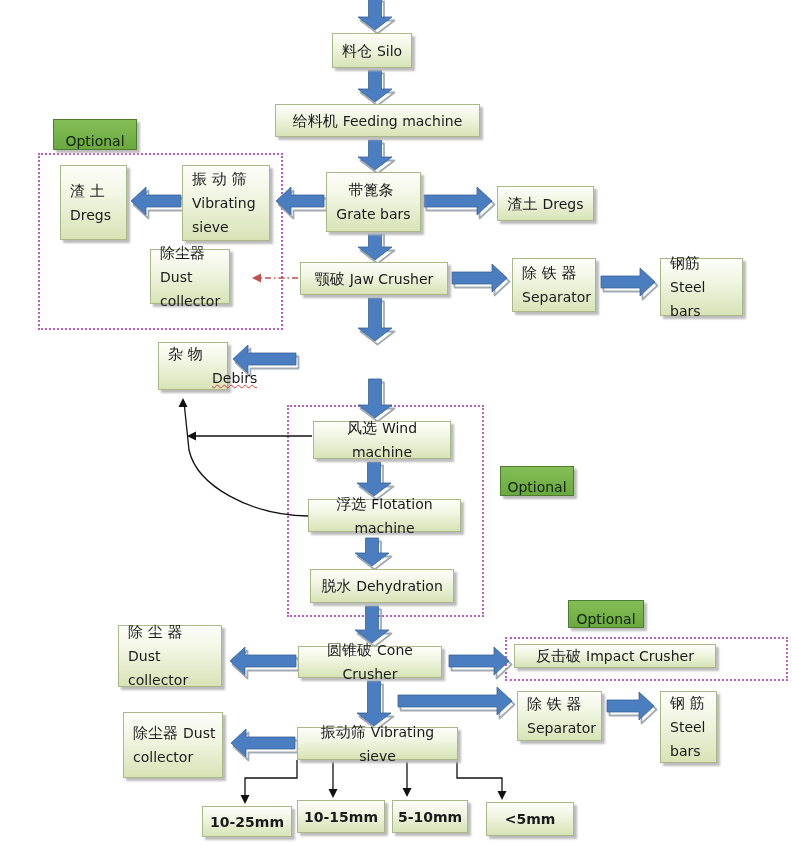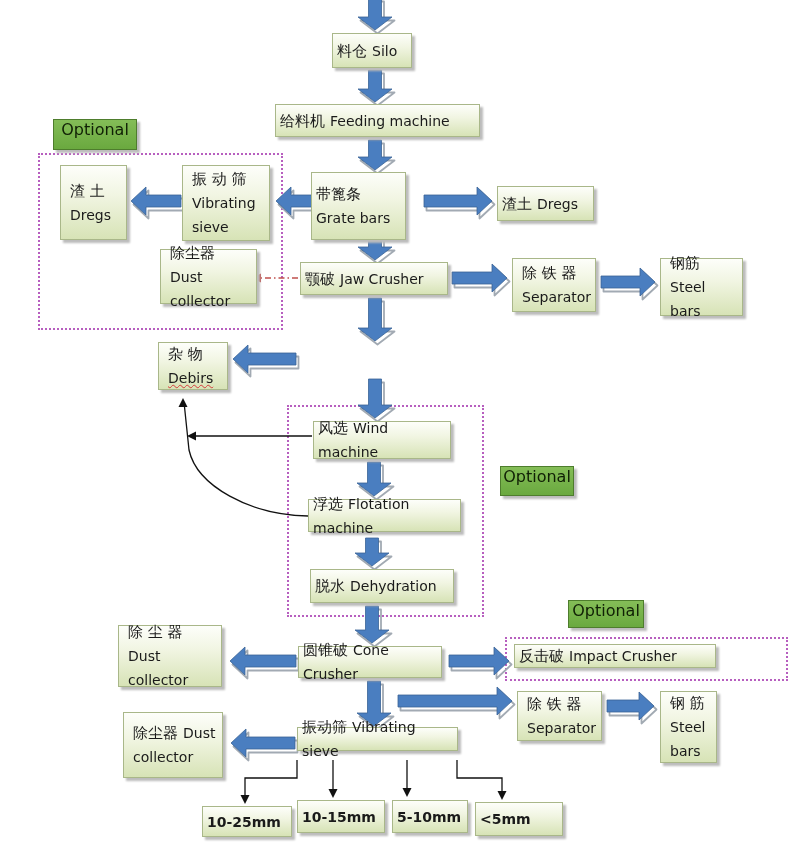--- a/index.html
+++ b/index.html
@@ -8,34 +8,34 @@
     font-family:"DejaVu Sans","Liberation Sans",sans-serif;color:#1a1a1a;
   }
   
   .node{
     position:absolute;z-index:3;box-sizing:border-box;
     background:linear-gradient(180deg,#fdfefa 0%,#f1f5e2 40%,#d7e3b6 100%);
     border:1px solid #a9b789;
     box-shadow:3px 3px 2px #bcbcbc;
     display:flex;align-items:center;
   }
-  .node .txt{width:100%;text-align:left;padding:1px 4px;line-height:1.5;}
+  .node .txt{width:100%;text-align:center;padding:1px 4px;line-height:1.5;}
   .node.left .txt{text-align:left;padding:1px 6px 1px 9px;}
   .zh{font-size:15px;margin-right:5px;}
   .en{font-size:14px;}
   .lbl{font-size:14px;font-weight:bold;}
-  .misspell{text-decoration:underline wavy #d43b3b 1px;}
+  .misspell{text-decoration:underline wavy #d43b3b 1px;margin-left:44px;}
   
   .optional{
     position:absolute;z-index:3;box-sizing:border-box;
     background:linear-gradient(180deg,#84bd57 0%,#6aa93f 100%);
     border:1px solid #4e7d2d;
     box-shadow:3px 3px 2px #bcbcbc;
-    display:flex;align-items:flex-start;justify-content:center;
-    font-size:16px;color:#102005;
+    display:flex;align-items:flex-end;justify-content:center;
+    font-size:14px;color:#102005;
   }
   
   .dotted-rect{
     position:absolute;z-index:1;box-sizing:border-box;
     border:2px dotted #b75fbf;background:transparent;
   }
   
   #connectors{position:absolute;left:0;top:0;z-index:2;pointer-events:none;}
 </style>
 </head>
@@ -173,37 +173,37 @@
     </div>
 
   <div class="node" style="left:332px;top:33px;width:80px;height:35px">
     <div class="txt"><span class="zh">料仓</span><span class="en">Silo</span></div>
     </div>
 
   <div class="node" style="left:275px;top:104px;width:205px;height:33px">
     <div class="txt"><span class="zh">给料机</span><span class="en">Feeding machine</span></div>
     </div>
 
-  <div class="node" style="left:311px;top:172px;width:95px;height:68px">
+  <div class="node" style="left:326px;top:172px;width:95px;height:60px">
     <div class="txt"><span class="zh">带篦条</span><span class="en">Grate bars</span></div>
     </div>
 
   <div class="node" style="left:497px;top:186px;width:97px;height:35px">
     <div class="txt"><span class="zh">渣土</span><span class="en">Dregs</span></div>
     </div>
 
   <div class="node left" style="left:60px;top:165px;width:67px;height:75px">
     <div class="txt"><span class="zh">渣 土</span><span class="en">Dregs</span></div>
     </div>
 
   <div class="node left" style="left:182px;top:165px;width:88px;height:76px">
     <div class="txt"><span class="zh">振 动 筛</span><span class="en">Vibrating sieve</span></div>
     </div>
 
-  <div class="node left" style="left:160px;top:249px;width:97px;height:55px">
+  <div class="node left" style="left:150px;top:249px;width:80px;height:55px">
     <div class="txt"><span class="zh">除尘器</span><span class="en">Dust collector</span></div>
     </div>
 
   <div class="node" style="left:300px;top:262px;width:148px;height:33px">
     <div class="txt"><span class="zh">颚破</span><span class="en">Jaw Crusher</span></div>
     </div>
 
   <div class="node left" style="left:512px;top:258px;width:84px;height:54px">
     <div class="txt"><span class="zh">除 铁 器</span><span class="en">Separator</span></div>
     </div>
@@ -246,30 +246,30 @@
     </div>
 
   <div class="node left" style="left:660px;top:691px;width:57px;height:72px">
     <div class="txt"><span class="zh">钢 筋</span><span class="en">Steel bars</span></div>
     </div>
 
   <div class="node left" style="left:123px;top:712px;width:100px;height:66px">
     <div class="txt"><span class="zh">除尘器</span><span class="en">Dust collector</span></div>
     </div>
 
-  <div class="node" style="left:297px;top:727px;width:161px;height:24px">
+  <div class="node" style="left:297px;top:727px;width:161px;height:33px">
     <div class="txt"><span class="zh">振动筛</span><span class="en">Vibrating sieve</span></div>
     </div>
 
   <div class="node" style="left:202px;top:806px;width:90px;height:31px">
     <div class="txt"><span class="lbl">10-25mm</span></div>
     </div>
   <div class="node" style="left:297px;top:800px;width:88px;height:33px">
     <div class="txt"><span class="lbl">10-15mm</span></div>
     </div>
   <div class="node" style="left:392px;top:800px;width:76px;height:33px">
     <div class="txt"><span class="lbl">5-10mm</span></div>
     </div>
-  <div class="node" style="left:475px;top:802px;width:88px;height:34px">
+  <div class="node" style="left:486px;top:802px;width:88px;height:34px">
     <div class="txt"><span class="lbl">&lt;5mm</span></div>
     </div>
 
 </div>
 
 </body></html>

